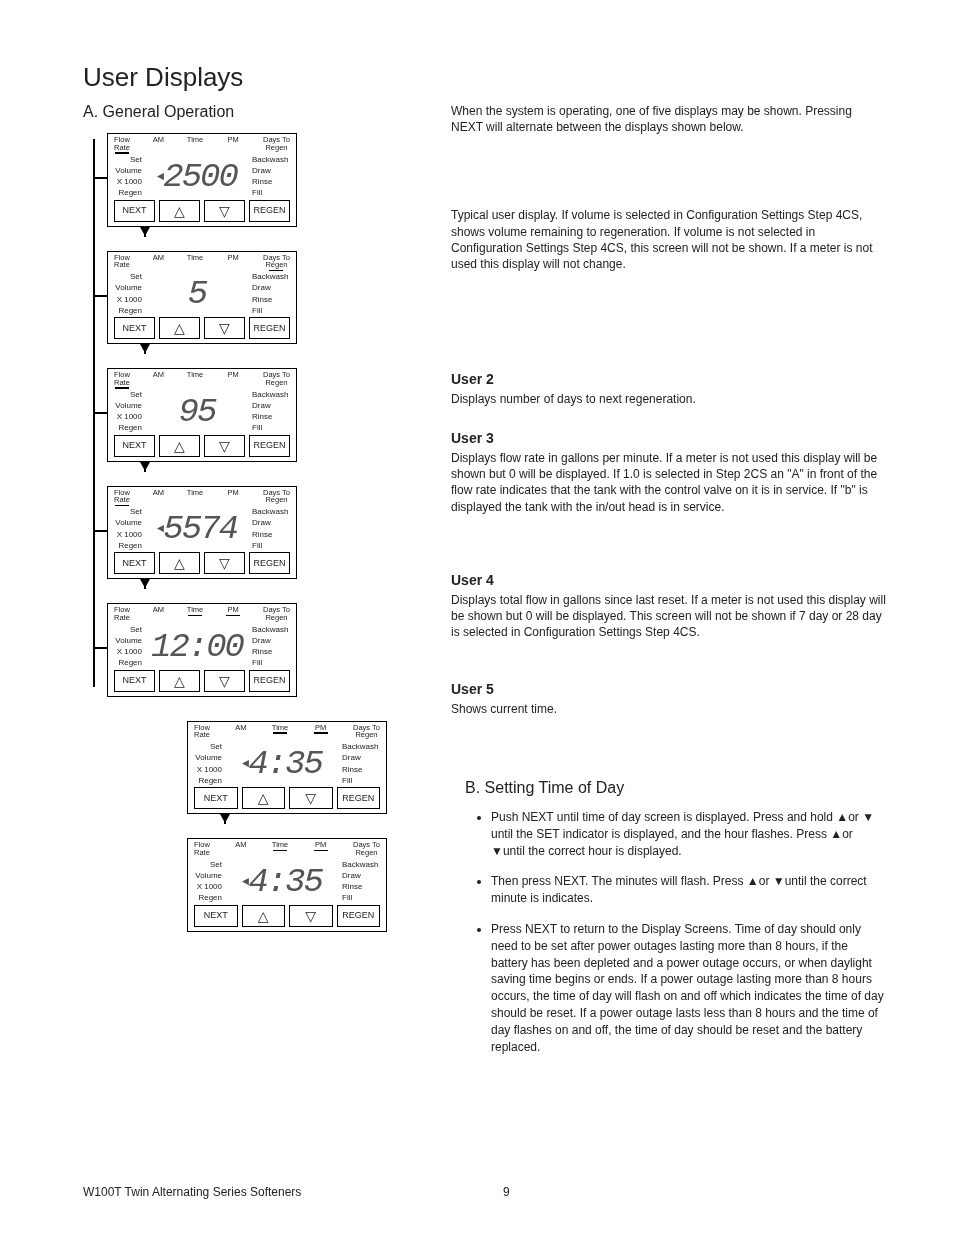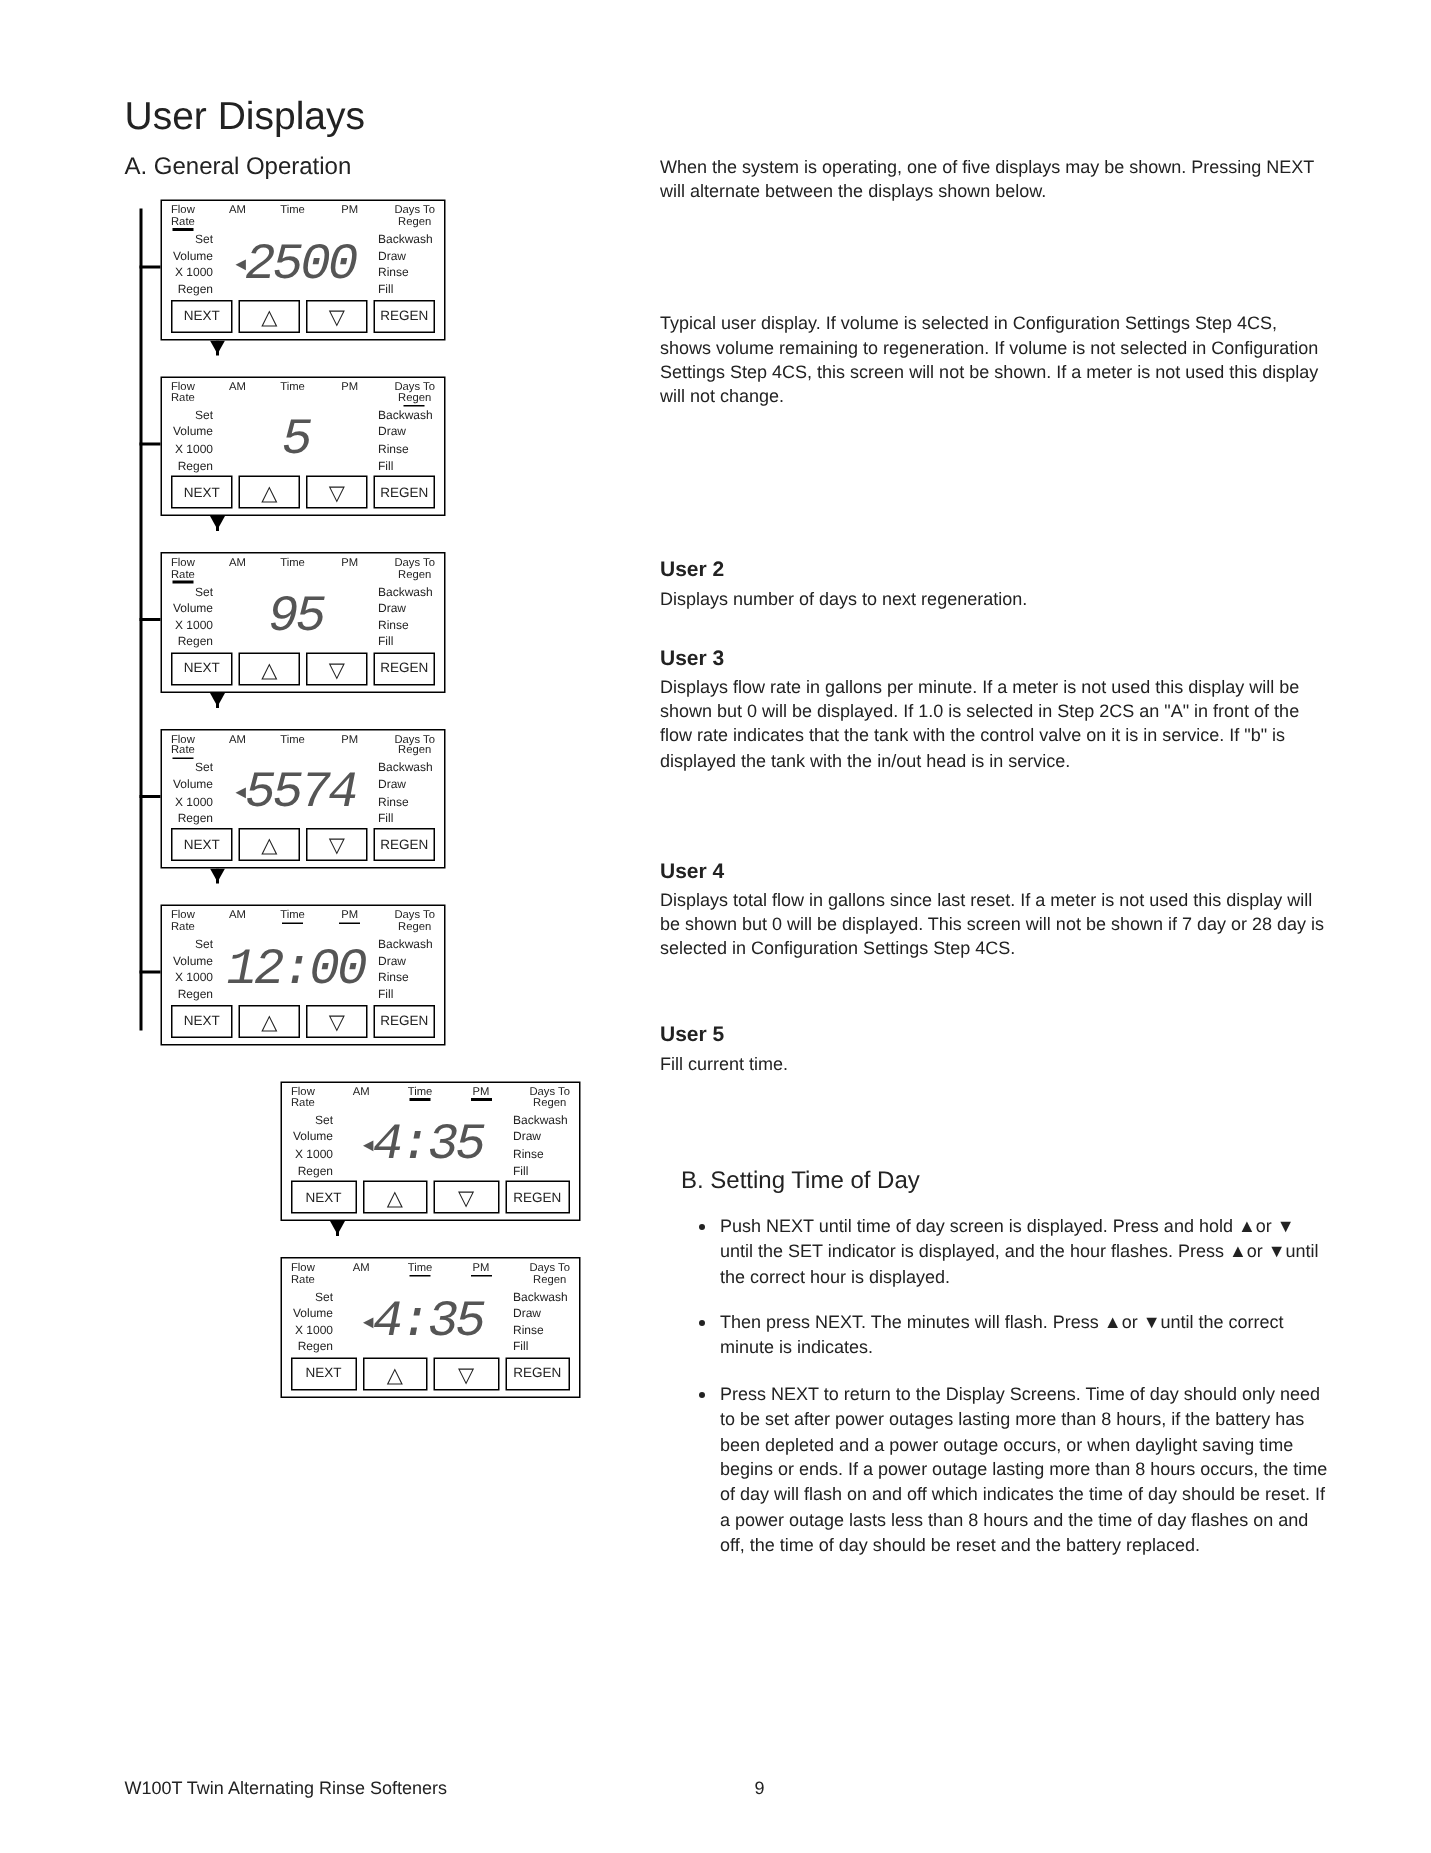--- a/index.html
+++ b/index.html
@@ -8,21 +8,21 @@
     width: 954px;
     height: 1235px;
     background: #fff;
     color: #222;
     position: relative;
     padding: 62px 68px 40px 83px;
   }
   h1 { font-size: 26px; font-weight: 400; margin-bottom: 10px; }
   h2 { font-size: 16px; font-weight: 400; margin-bottom: 12px; }
   h3 { font-size: 14px; font-weight: 700; margin-bottom: 2px; }
-  .columns { display: flex; gap: 27px; justify-content: flex-end; }
+  .columns { display: flex; gap: 38px; justify-content: flex-end; }
   .left-col { flex: 0 0 330px; }
   .right-col { flex: 1; font-size: 12px; line-height: 1.35; }
   .intro { margin-bottom: 72px; }
   .user-block { margin-bottom: 36px; }
   .user-block p { margin-bottom: 6px; }
   .small-gap { margin-bottom: 22px; }
   .section-b { margin-top: 40px; }
   .section-b ul { list-style: disc; padding-left: 40px; }
   .section-b li { margin-bottom: 14px; font-size: 12px; line-height: 1.4; }
   .footer { position: absolute; bottom: 36px; left: 83px; right: 68px; font-size: 12px; display:flex; }
@@ -402,30 +402,30 @@
       <p>Displays flow rate in gallons per minute. If a meter is not used this display will be shown but 0 will be displayed. If 1.0   is selected in Step 2CS an "A" in front of the flow rate indicates that the tank with the control valve on it is in service. If "b" is displayed the tank with the in/out head is in service.</p>
     </div>
 
     <div class="user-block" style="margin-bottom:40px">
       <h3>User 4</h3>
       <p>Displays total flow in gallons since last reset. If a meter is not used this display will be shown but 0 will be displayed. This screen will not be shown if 7 day or 28 day is selected in Configuration Settings Step 4CS.</p>
     </div>
 
     <div class="user-block" style="margin-bottom:60px">
       <h3>User 5</h3>
-      <p>Fill current time.</p>
+      <p>Shows current time.</p>
     </div>
 
     <div class="section-b">
       <h2 style="font-size:16px; margin-bottom:10px; padding-left:14px;">B.  Setting Time of Day</h2>
       <ul id="b-list">
           <li>Push NEXT until time of day screen is displayed. Press and hold ▲or ▼ until the SET indicator is displayed, and the hour flashes. Press ▲or ▼until the correct hour is displayed.</li>
           <li>Then press NEXT. The minutes will flash. Press ▲or ▼until the correct minute is indicates.</li>
           <li>Press NEXT to return to the Display Screens. Time of day should only need to be set after power outages lasting more than 8 hours, if the battery has been depleted and a power outage occurs, or when daylight saving time begins or ends. If a power outage lasting more than 8 hours occurs, the time of day will flash on and off which indicates the time of day should be reset. If a power outage lasts less than 8 hours and the time of day flashes on and off, the time of day should be reset and the battery replaced.</li>
         </ul>
     </div>
   </div>
 </div>
 
 <div class="footer">
-  <span class="pn">W100T Twin Alternating Rinse Softeners</span>
+  <span class="pn">W100T Twin Alternating Series Softeners</span>
   <span>9</span>
 </div>
 
 </body></html>

